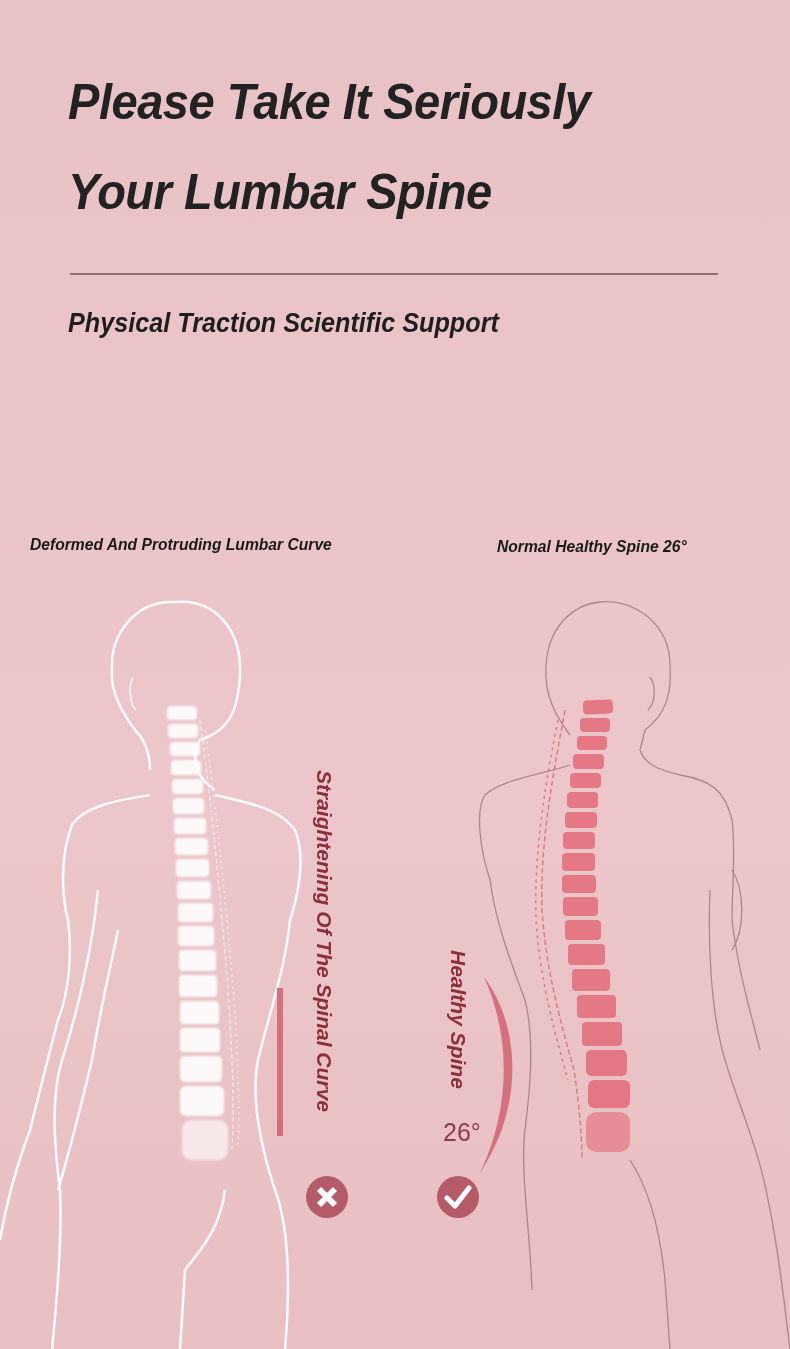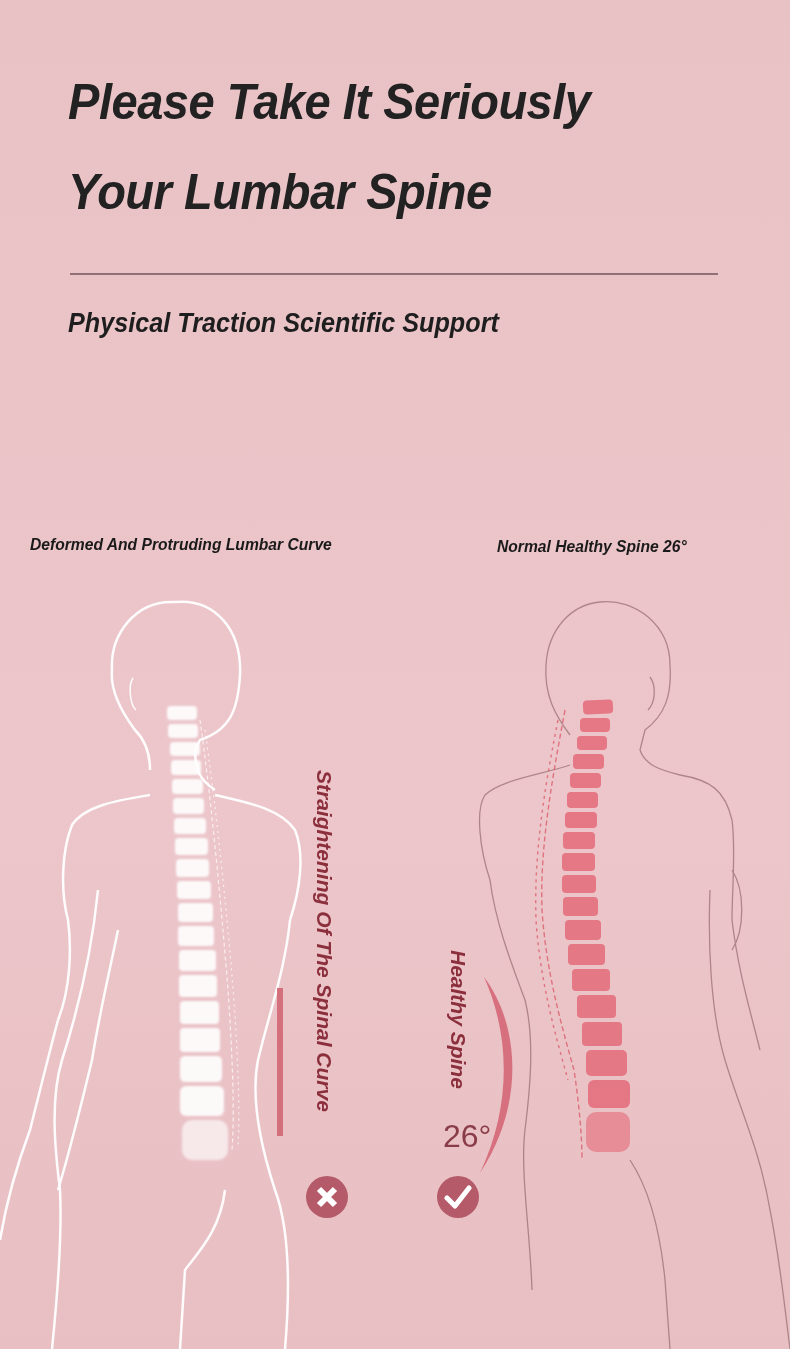--- a/index.html
+++ b/index.html
@@ -26,21 +26,21 @@
   }
   .cap-left { left:30px; top:535px; }
   .cap-right { left:497px; top:537px; }
   .figure { position:absolute; }
   .vtext {
     position:absolute; writing-mode:vertical-rl; font-weight:700; font-style:italic;
     color:#8c2f3c; white-space:nowrap;
   }
   .vt-left { left:312px; top:770px; font-size:21px; }
   .vt-right { left:446px; top:950px; font-size:21px; }
-  .deg { left:443px; top:1118px; font-size:32px; color:#8a3c48; font-style:normal; }
+  .deg { left:443px; top:1118px; font-size:25px; color:#8a3c48; font-style:normal; }
   .redbar { left:277px; top:988px; width:6px; height:148px; background:#d46f7c; }
   .badge {
     position:absolute; width:42px; height:42px; border-radius:50%; background:#b45a68;
     display:flex; align-items:center; justify-content:center;
   }
   .badge-x { left:306px; top:1176px; }
   .badge-check { left:437px; top:1176px; }
 </style>
 </head>
 <body>

